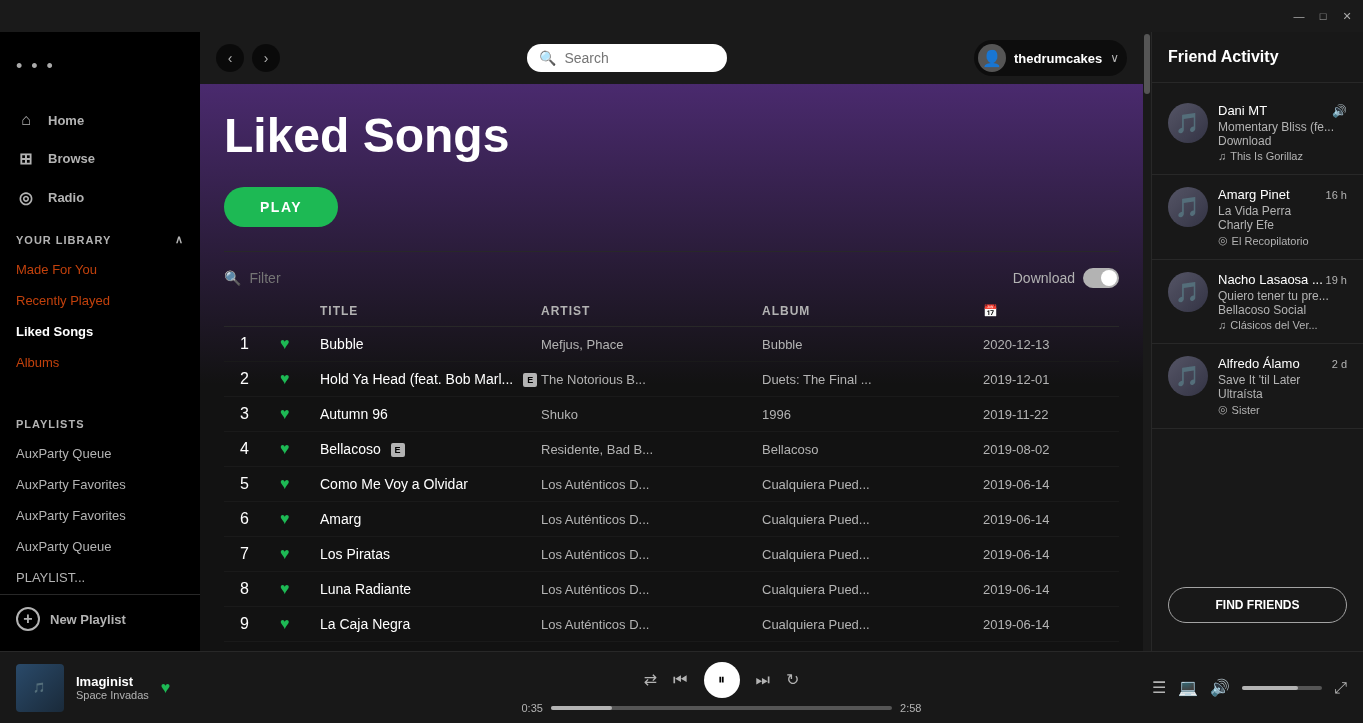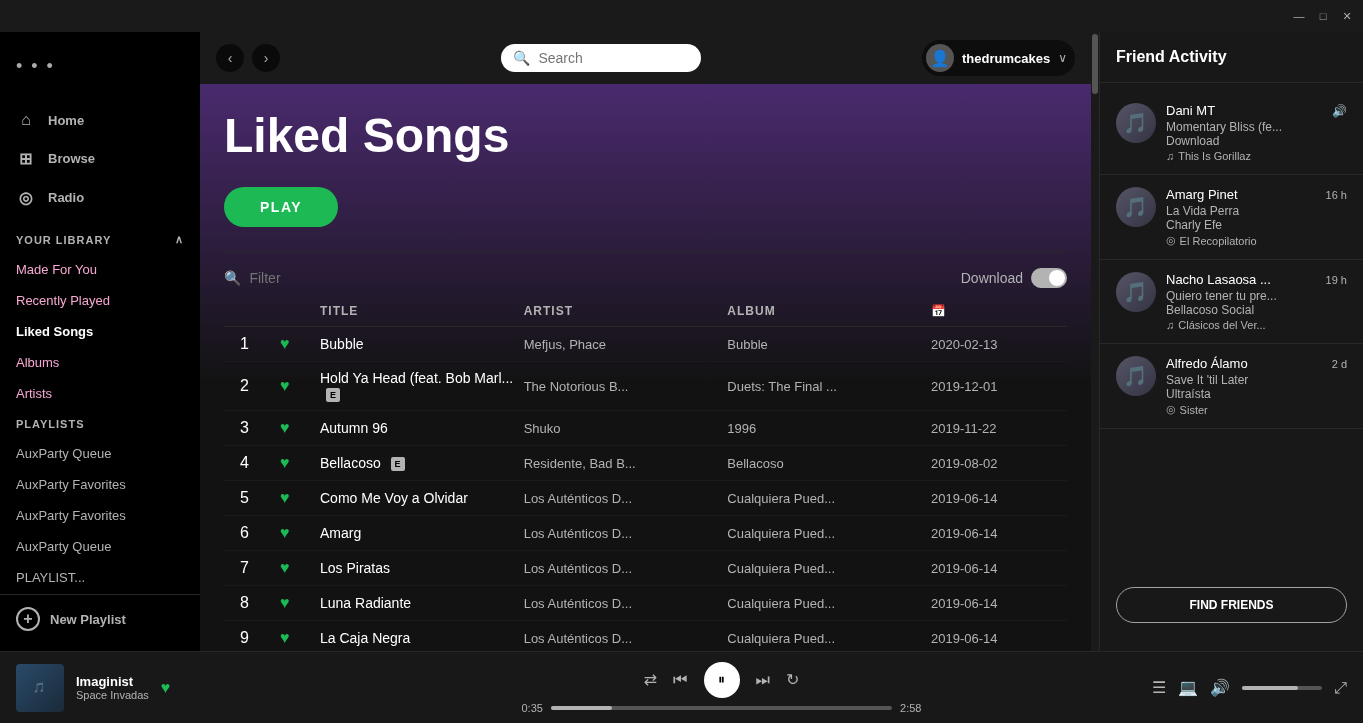--- a/index.html
+++ b/index.html
@@ -88,21 +88,21 @@
     }
     .sidebar-section-title .chevron { cursor: pointer; }
 
     .sidebar-library-items {
       flex: 1;
       overflow-y: auto;
       padding: 0 8px;
     }
     .sidebar-library-item {
       padding: 8px 8px;
-      color: #f9a8d4;
+      color: #c2410c;
       font-size: 13px;
       cursor: pointer;
       border-radius: 4px;
     }
     .sidebar-library-item.active { color: #fff; font-weight: 600; }
 
     .playlists-title {
       padding: 16px 16px 8px;
       color: #b3b3b3;
       font-size: 11px;
@@ -309,21 +309,21 @@
       margin-left: 6px;
       vertical-align: middle;
     }
     .song-artist, .song-album, .song-date {
       font-size: 13px;
       color: #b3b3b3;
     }
 
     
     .right-panel {
-      width: 264px;
+      width: 212px;
       background: #181818;
       display: flex;
       flex-direction: column;
       border-left: 1px solid #282828;
     }
     .friend-activity-header {
       padding: 16px;
       font-size: 16px;
       font-weight: 700;
       border-bottom: 1px solid #282828;
@@ -556,21 +556,20 @@
     <div class="sidebar-section-title">
       <span>YOUR LIBRARY</span>
       <span class="chevron">∧</span>
     </div>
 
     <div class="sidebar-library-items">
       <div class="sidebar-library-item">Made For You</div>
       <div class="sidebar-library-item">Recently Played</div>
       <div class="sidebar-library-item active">Liked Songs</div>
       <div class="sidebar-library-item">Albums</div>
-      <div class="sidebar-library-item">Artists</div>
 
     </div>
 
     <div class="playlists-title">PLAYLISTS</div>
     <div class="playlist-items">
       <div class="playlist-item">AuxParty Queue</div>
       <div class="playlist-item">AuxParty Favorites</div>
       <div class="playlist-item">AuxParty Favorites</div>
       <div class="playlist-item">AuxParty Queue</div>
       <div class="playlist-item">PLAYLIST...</div>
@@ -635,21 +634,21 @@
             <div>ALBUM</div>
             <div>📅</div>
           </div>
 
           <div class="table-row">
             <div>1</div>
             <div class="heart-icon">♥</div>
             <div class="song-title">Bubble</div>
             <div class="song-artist">Mefjus, Phace</div>
             <div class="song-album">Bubble</div>
-            <div class="song-date">2020-02-13</div>
+            <div class="song-date">2020-12-13</div>
           </div>
 
           <div class="table-row">
             <div>2</div>
             <div class="heart-icon">♥</div>
             <div class="song-title">
               <span>Hold Ya Head (feat. Bob Marl...</span>
               <span class="explicit-badge">E</span>
             </div>
             <div class="song-artist">The Notorious B...</div>

